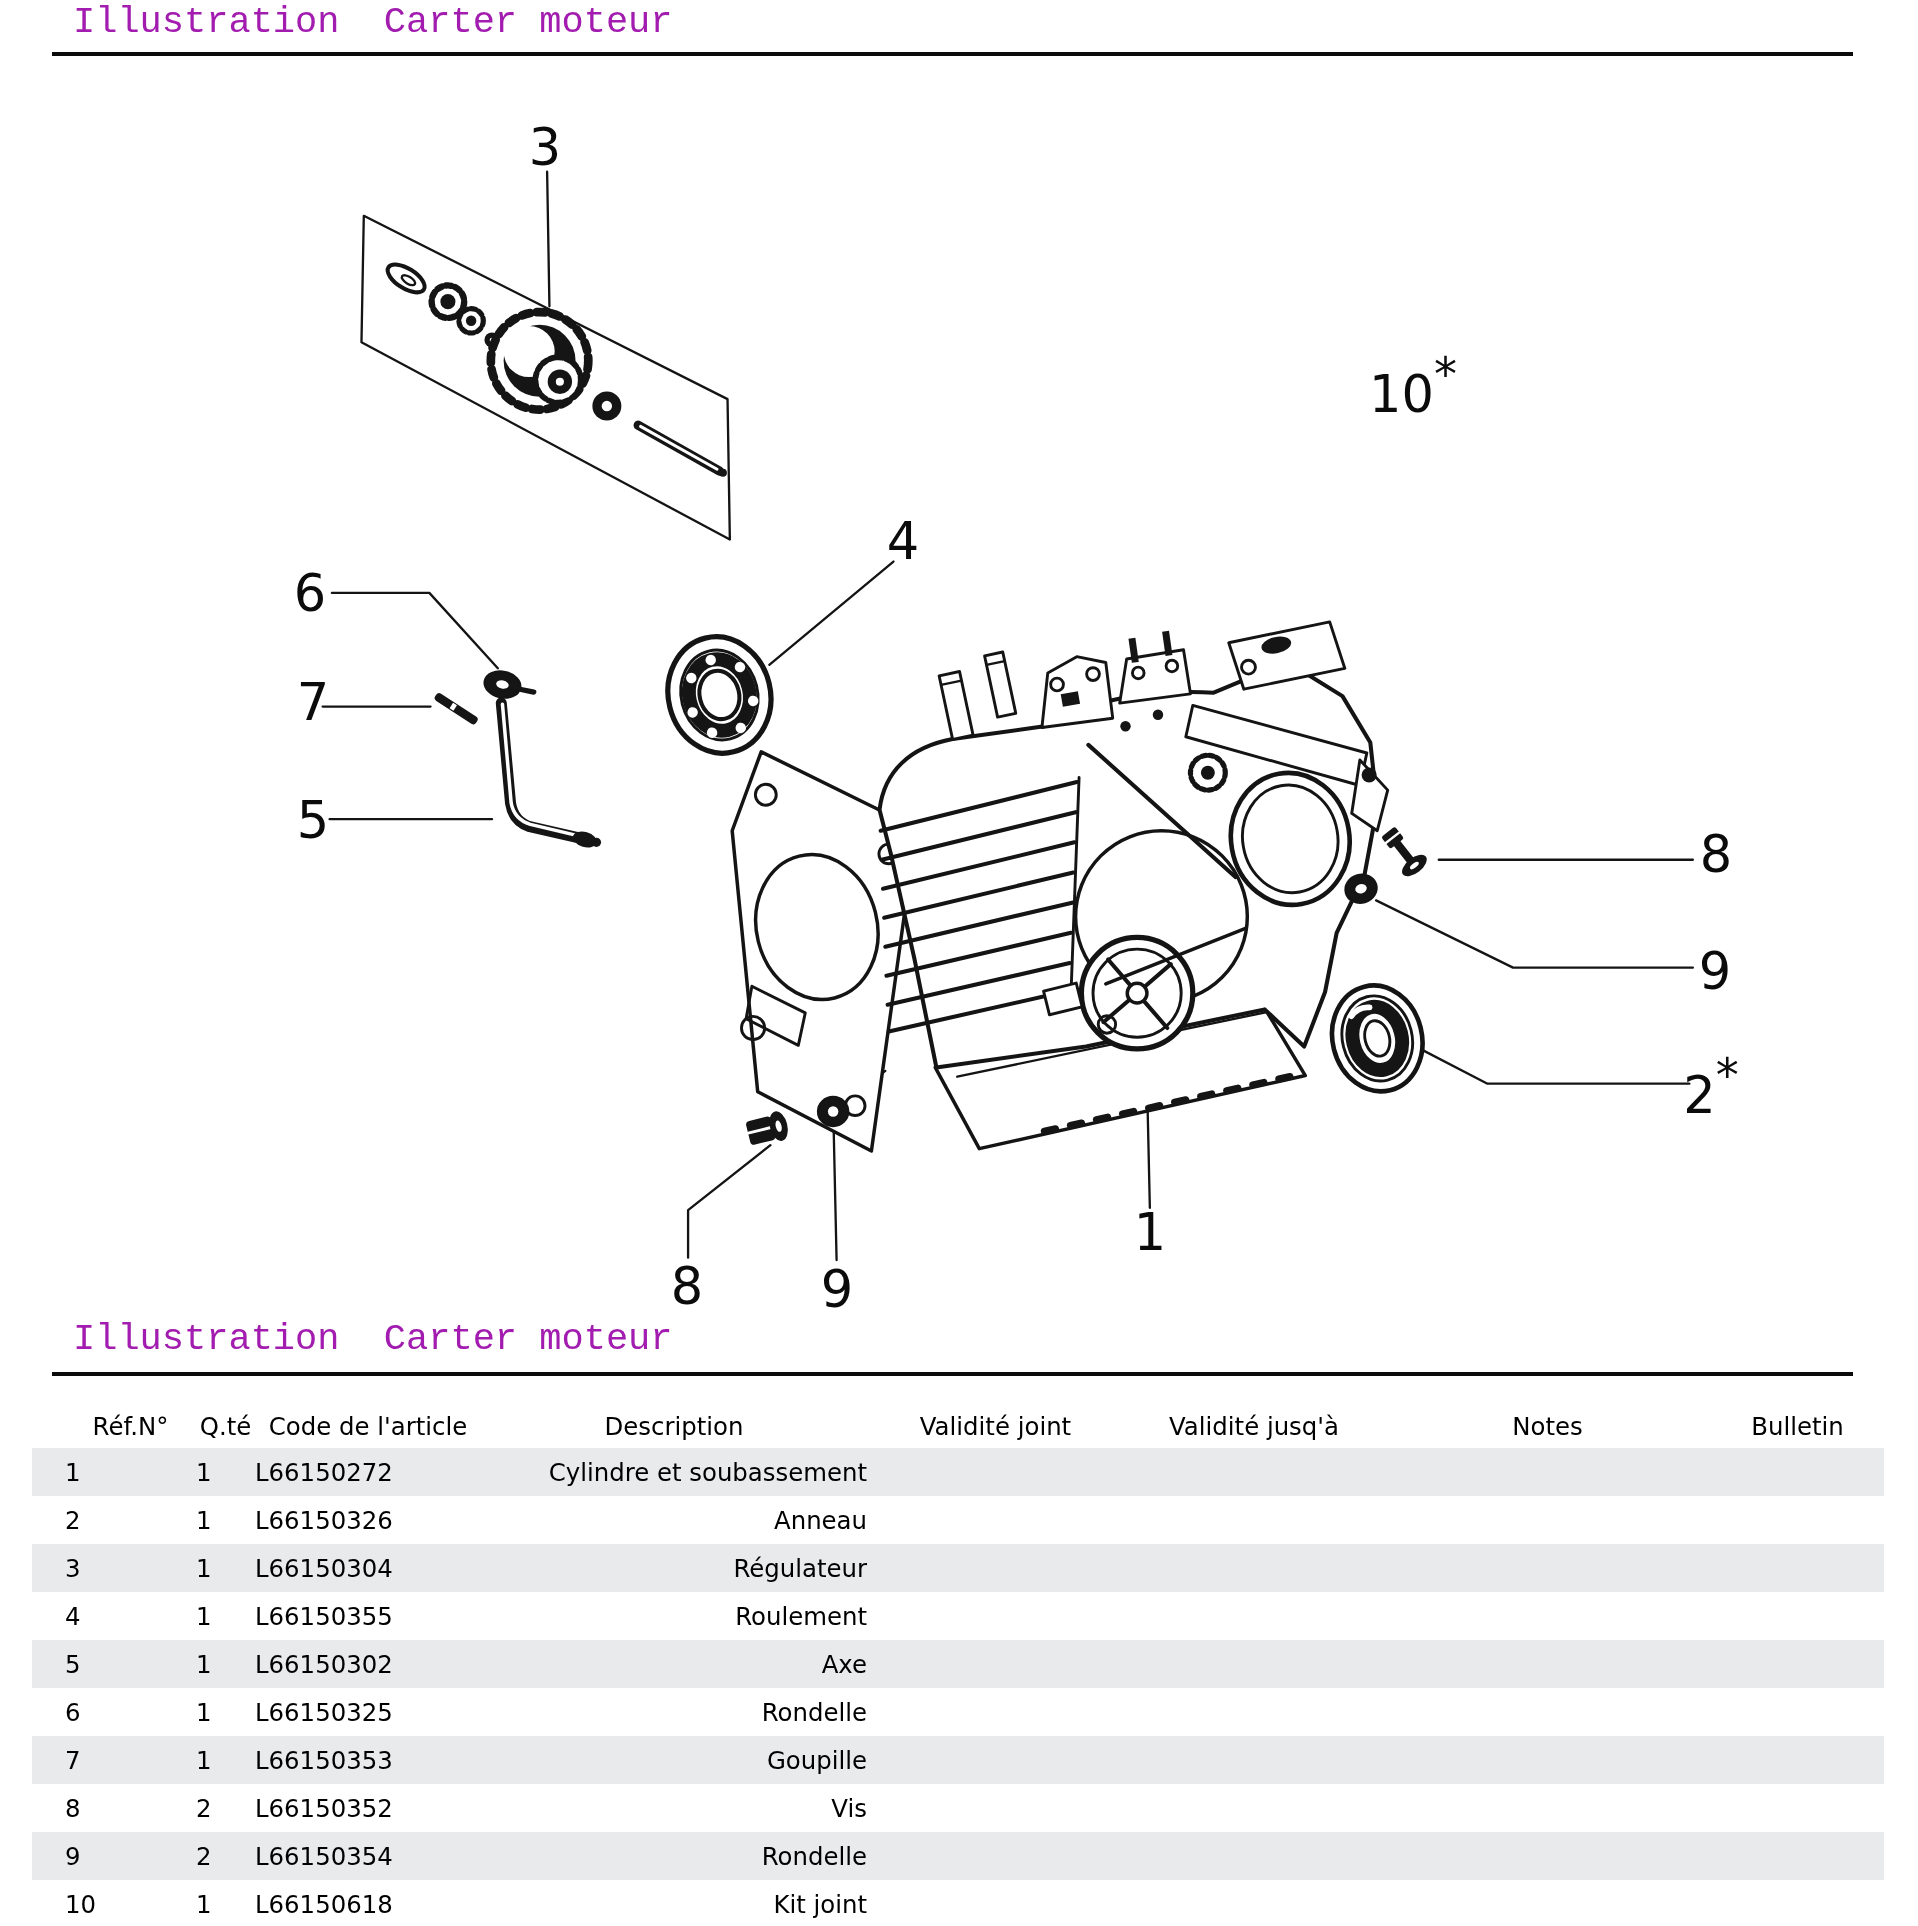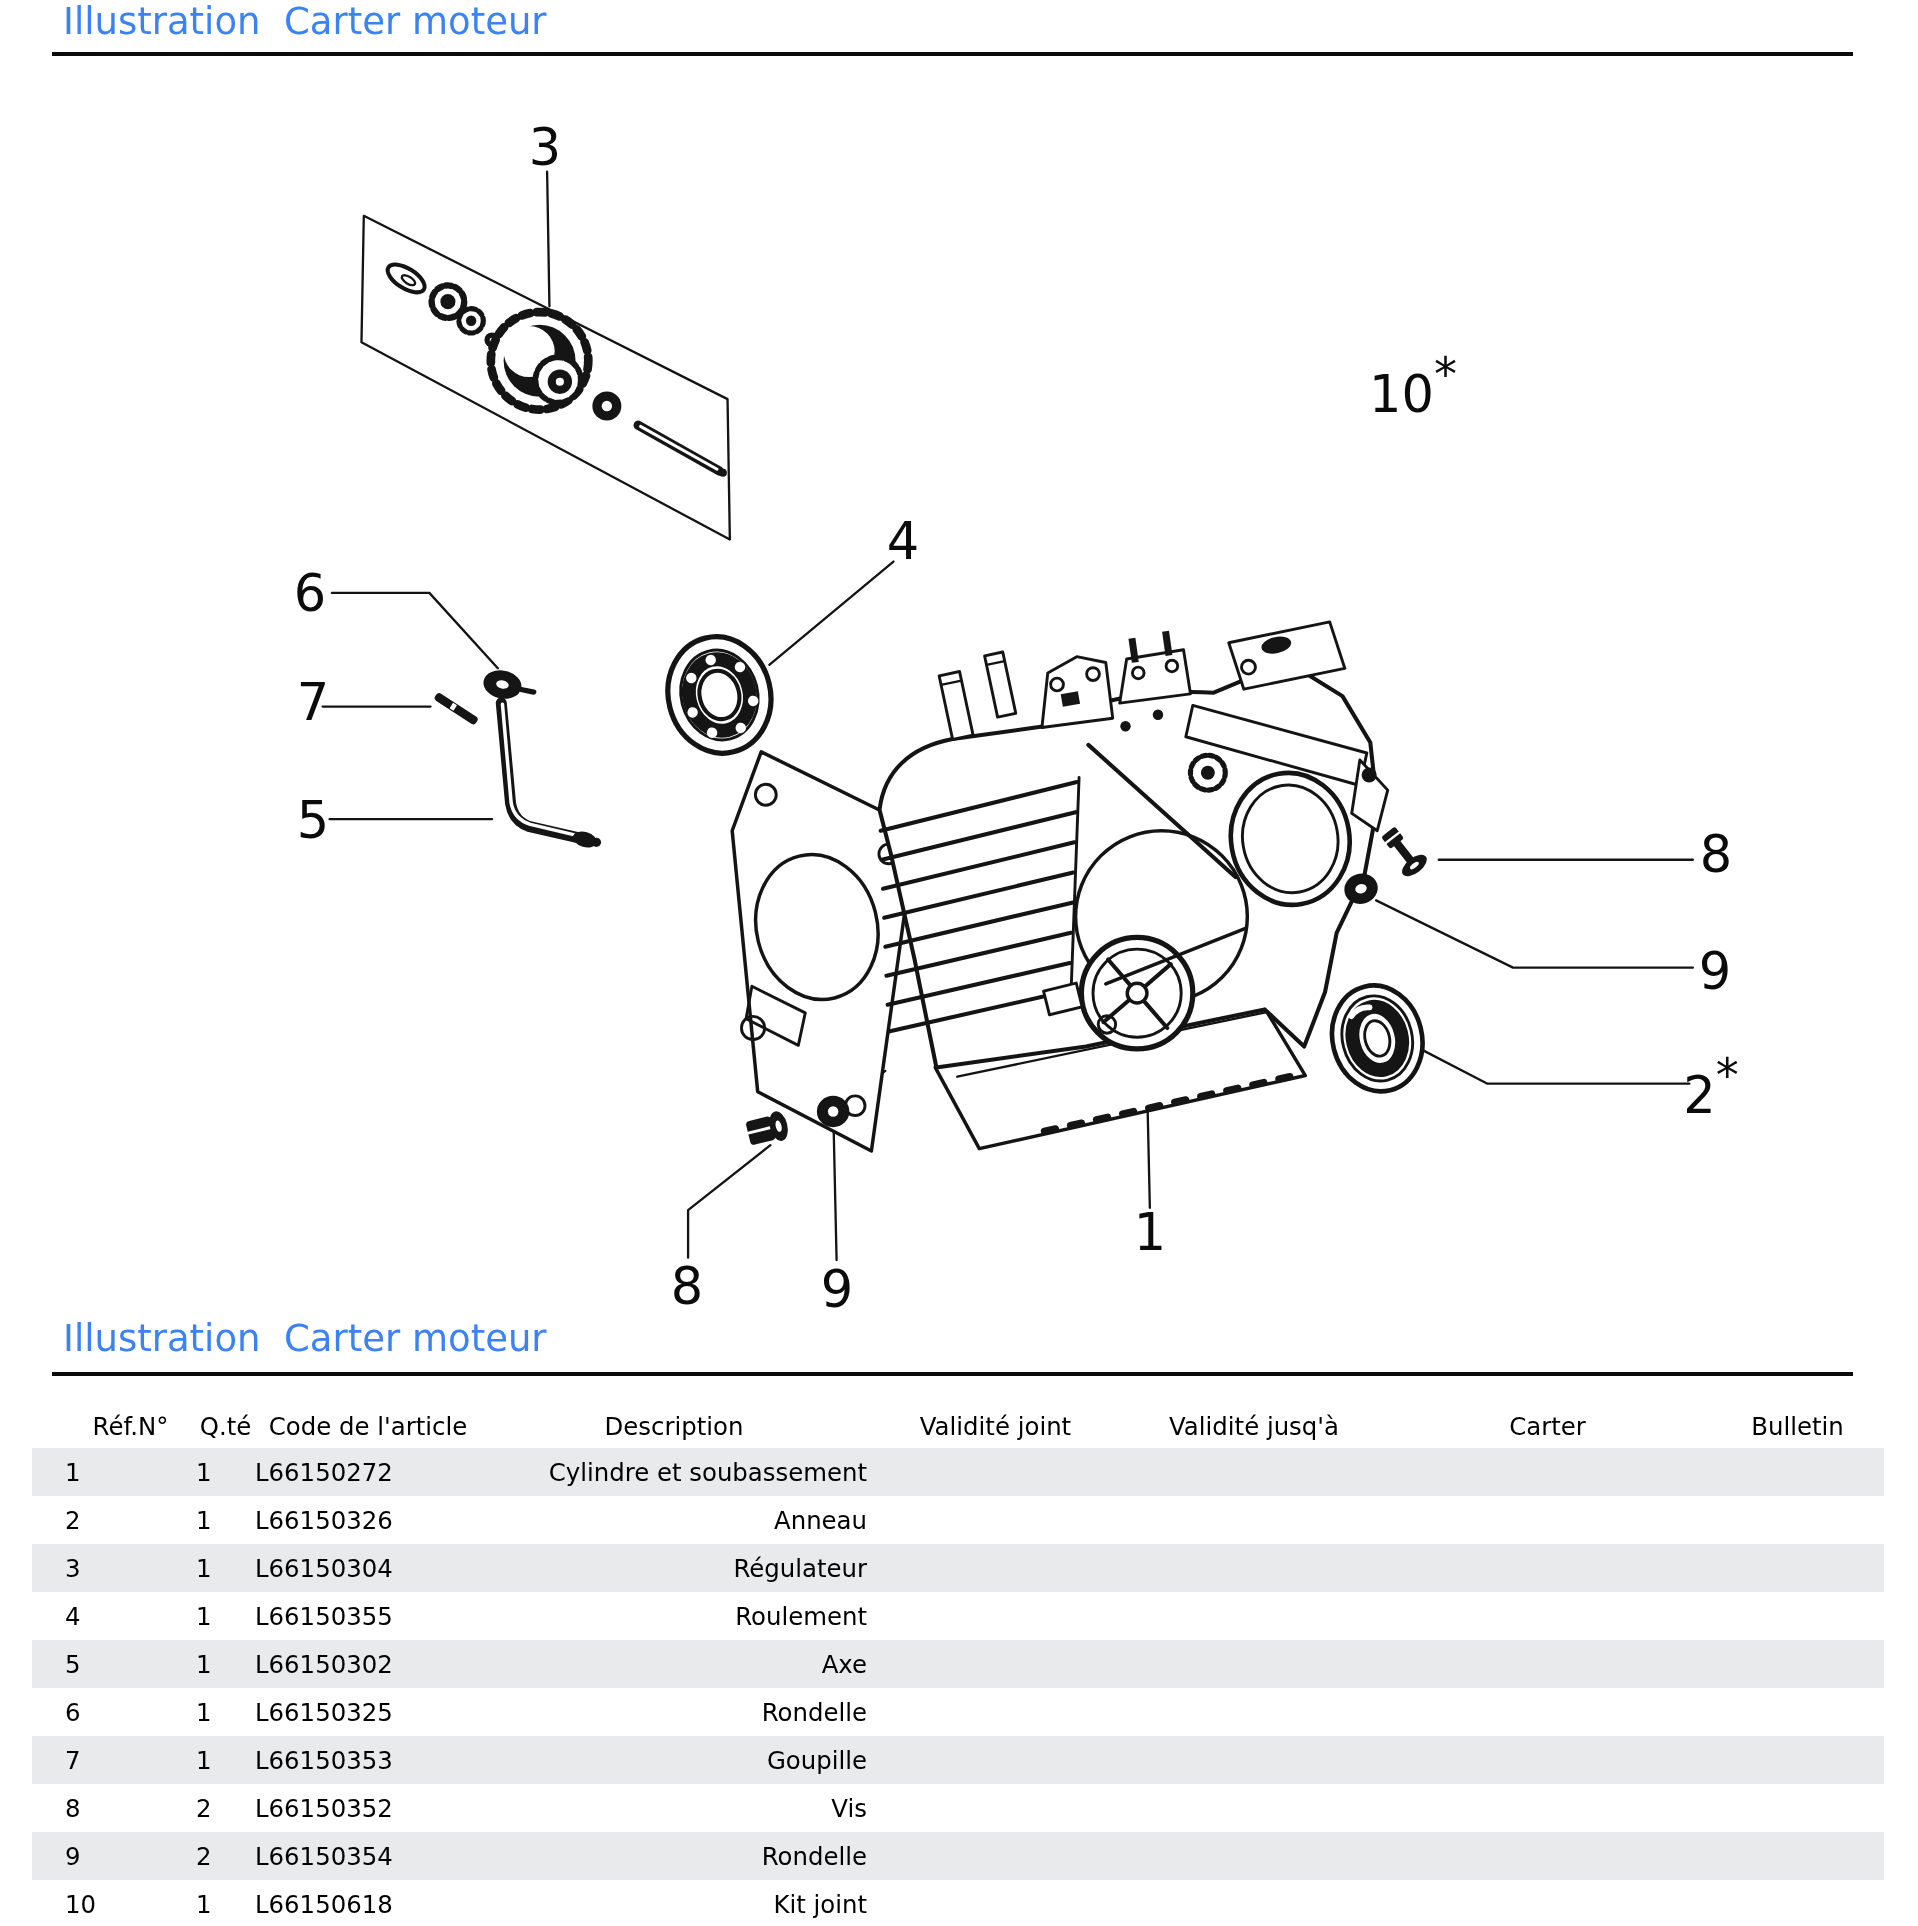--- a/index.html
+++ b/index.html
@@ -5,24 +5,25 @@
   html,body{margin:0;padding:0;background:#ffffff;}
   .page{
     position:relative;
     width:1918px;height:1926px;
     background:#ffffff;
     font-family:"DejaVu Sans","Liberation Sans",sans-serif;
     color:#000;
     overflow:hidden;
   }
   .page-title{
-    position:absolute;left:63px;
+    position:absolute;left:73px;
     font-size:37px;line-height:42px;
     white-space:pre;
-    color:#3b82f6;
+    color:#a21caf;
+    font-family:Liberation Mono, monospace;
   }
   .title-top{top:1.2px;}
   .title-table{top:1318px;}
   .rule{
     position:absolute;left:52px;width:1801px;height:4.1px;background:#0b0b0b;
   }
   .rule-top{top:52px;}
   .rule-table{top:1372px;}
   .diagram-svg{position:absolute;left:0;top:0;}
   .callout{
@@ -268,21 +269,21 @@
 
   <table class="parts-table">
     <thead>
       <tr>
           <th class="c0">Réf.N°</th>
           <th class="c1">Q.té</th>
           <th class="c2">Code de l'article</th>
           <th class="c3">Description</th>
           <th class="c4">Validité joint</th>
           <th class="c5">Validité jusq'à</th>
-          <th class="c6">Carter</th>
+          <th class="c6">Notes</th>
           <th class="c7">Bulletin</th>
         </tr>
     </thead>
     <tbody>
         <tr>
           <td class="c0">1</td>
           <td class="c1">1</td>
           <td class="c2">L66150272</td>
           <td class="c3">Cylindre et soubassement</td>
           <td class="c4"></td>

